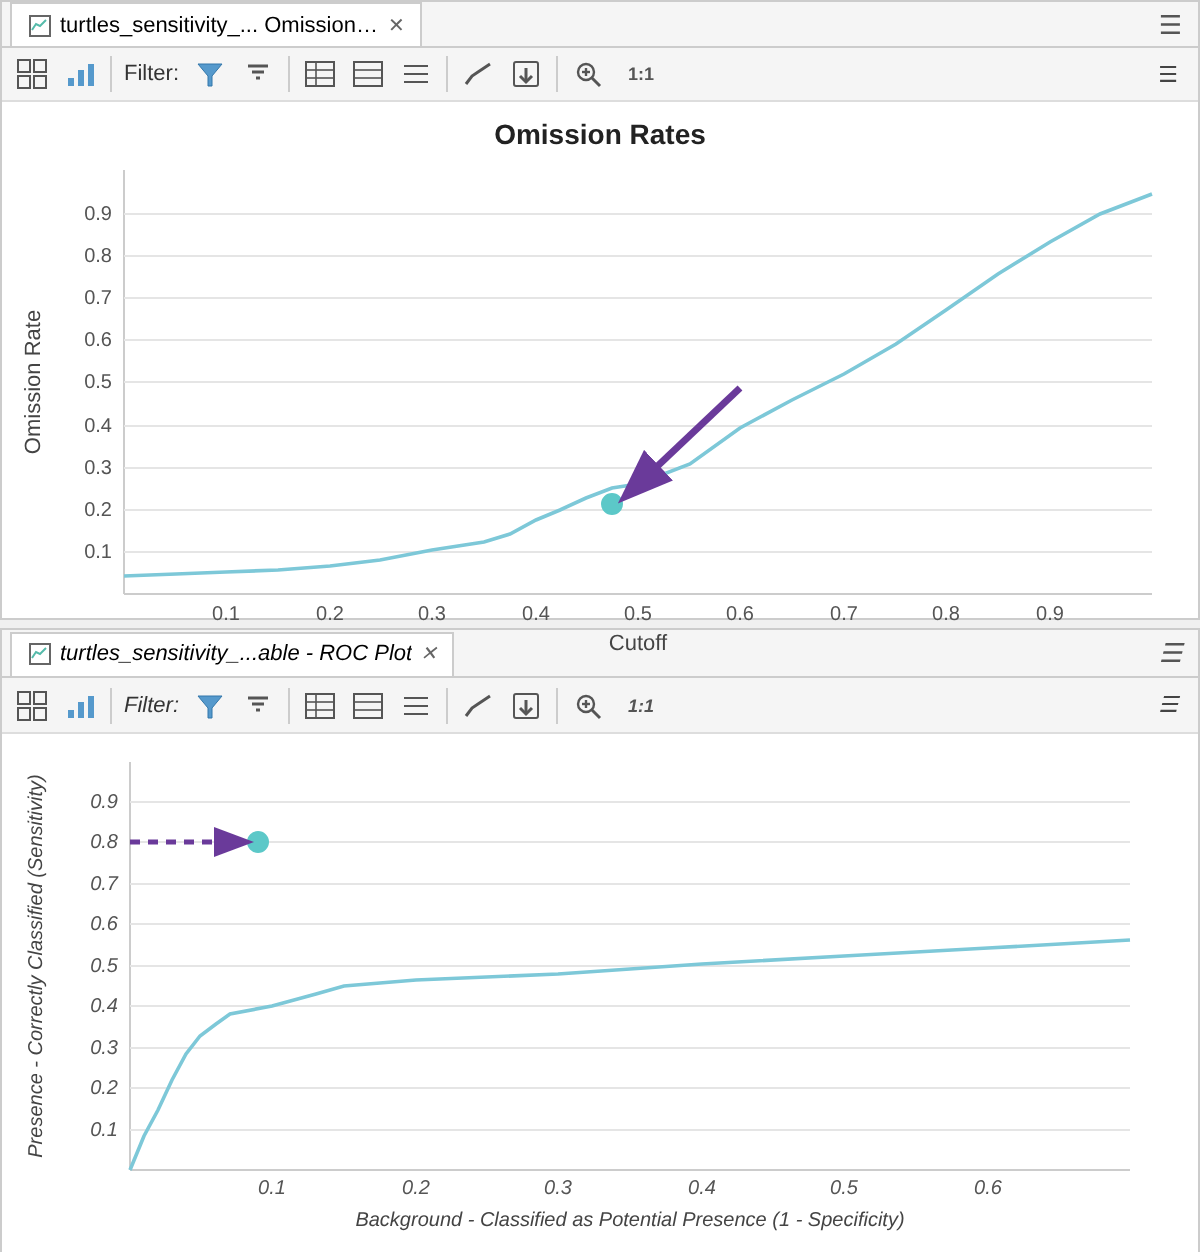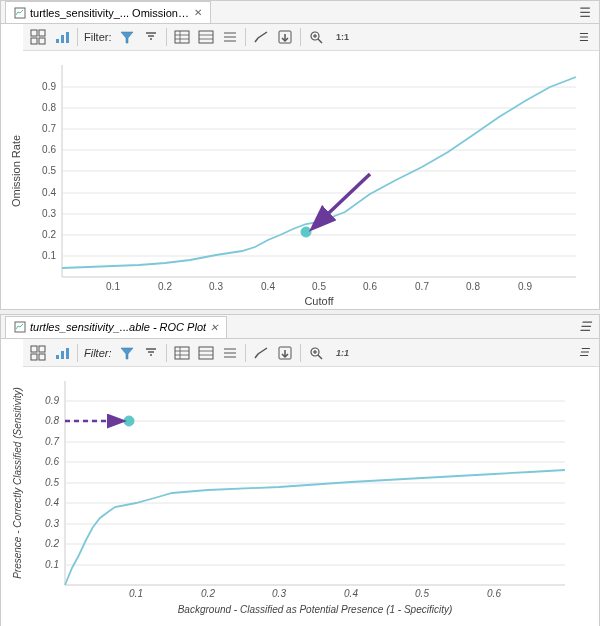--- a/index.html
+++ b/index.html
@@ -3,21 +3,21 @@
   <meta charset="utf-8">
   <style>
     * { box-sizing: border-box; margin: 0; padding: 0; }
     body { font-family: 'Segoe UI', Arial, sans-serif; font-size: 12px; background: #f0f0f0; width: 600px; height: 626px; overflow: hidden; }
 
     .panel { background: #fff; border: 1px solid #ccc; display: flex; flex-direction: column; }
     .tab-bar { background: #f5f5f5; border-bottom: 1px solid #ccc; display: flex; align-items: center; height: 24px; padding: 0 4px; font-size: 11px; }
     .tab { background: #fff; border: 1px solid #ccc; border-bottom: none; padding: 2px 8px; display: flex; align-items: center; gap: 4px; height: 22px; cursor: pointer; }
     .tab .close-x { font-size: 10px; color: #666; cursor: pointer; }
 
-    .toolbar { background: #f5f5f5; border-bottom: 1px solid #ddd; display: flex; align-items: center; height: 28px; padding: 2px 4px; gap: 2px; margin-left: 22px; }
+    .toolbar { background: #f5f5f5; border-bottom: 1px solid #ddd; display: flex; align-items: center; height: 28px; padding: 2px 4px; gap: 2px; }
     .toolbar-btn { width: 22px; height: 22px; display: flex; align-items: center; justify-content: center; cursor: pointer; border: 1px solid transparent; background: transparent; font-size: 11px; color: #444; }
     .toolbar-sep { width: 1px; height: 18px; background: #ccc; margin: 0 2px; }
     .filter-label { font-size: 11px; color: #333; margin: 0 2px; }
     .toolbar-end { margin-left: auto; }
 
     .chart-area { flex: 1; position: relative; padding: 8px 0 0 0; }
     .chart-title { text-align: center; font-size: 14px; font-weight: 600; color: #222; margin-bottom: 4px; }
 
     svg text { font-family: 'Segoe UI', Arial, sans-serif; }
 
@@ -115,20 +115,21 @@
           <line x1="10" y1="10" x2="14" y2="14" stroke="#555" stroke-width="1.5"></line>
           <line x1="5" y1="7" x2="9" y2="7" stroke="#555" stroke-width="1.2"></line>
           <line x1="7" y1="5" x2="7" y2="9" stroke="#555" stroke-width="1.2"></line>
         </svg>
     </div>
     <div class="toolbar-btn" style="font-size:9px;color:#555;width:28px;font-weight:bold;">1:1</div>
     <div class="toolbar-end"></div>
     <div class="toolbar-btn toolbar-end">☰</div>
   </div>
   <div class="chart-area">
+    <div class="chart-title">Omission Rates</div>
     <svg width="580" height="252" style="display:block;margin:0 auto;">
 
       <text transform="rotate(-90,10,112)" x="10" y="112" text-anchor="middle" font-size="11" fill="#444">Omission Rate</text>
 
       <line x1="52" y1="6" x2="52" y2="218" stroke="#ccc" stroke-width="1"></line>
       <line x1="52" y1="218" x2="566" y2="218" stroke="#ccc" stroke-width="1"></line>
 
       <line x1="52" y1="197" x2="566" y2="197" stroke="#e5e5e5" stroke-width="1"></line>
       <text x="46" y="200" text-anchor="end" font-size="10" fill="#555">0.1</text>
       <line x1="52" y1="176" x2="566" y2="176" stroke="#e5e5e5" stroke-width="1"></line>

